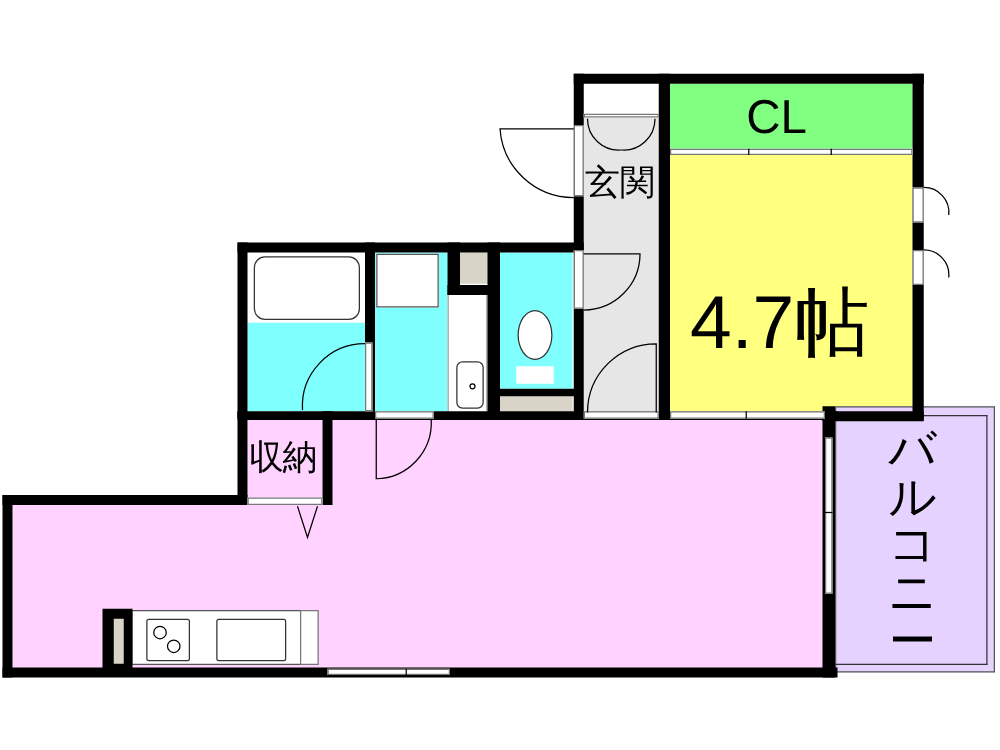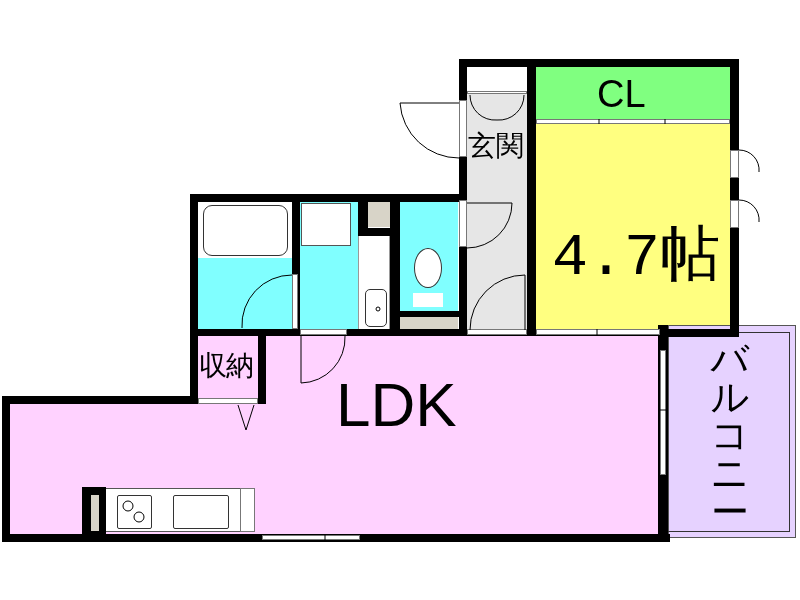--- a/index.html
+++ b/index.html
@@ -121,24 +121,23 @@
     <g stroke="#000" stroke-width="1">
       <line x1="599" y1="119" x2="599" y2="124"></line>
       <line x1="665" y1="119" x2="665" y2="124"></line>
       <line x1="597" y1="329" x2="597" y2="335"></line>
       <line x1="660" y1="410" x2="666" y2="410"></line>
       <line x1="325" y1="535" x2="325" y2="540"></line>
     </g>
   </svg>
 
   <div class="lbl" style="left:597px;top:75px;font-size:38px;">CL</div>
-  <div class="lbl" style="left:552px;top:228px;font-size:60px;font-family:Liberation Mono, monospace;">4.7帖</div>
+  <div class="lbl" style="left:552px;top:228px;font-size:60px;font-family:Liberation Sans, sans-serif;">4.7帖</div>
   <div class="lbl" style="left:468px;top:132px;font-size:28px;font-family:'DejaVu Sans',sans-serif;">玄関</div>
   <div class="lbl" style="left:199px;top:352px;font-size:28px;font-family:'DejaVu Sans',sans-serif;letter-spacing:-1px;">収納</div>
-  <div class="lbl" style="left:336px;top:374px;font-size:62px;">LDK</div>
 
   <div class="abs" style="left:700px;top:340px;width:60px;height:195px;display:flex;flex-direction:column;align-items:center;">
     <div class="lbl" style="position:static;font-size:38px;font-family:'DejaVu Sans',sans-serif;height:38px;">バ</div>
     <div class="lbl" style="position:static;font-size:38px;font-family:'DejaVu Sans',sans-serif;height:38px;">ル</div>
     <div class="lbl" style="position:static;font-size:38px;font-family:'DejaVu Sans',sans-serif;height:38px;">コ</div>
     <div class="lbl" style="position:static;font-size:38px;font-family:'DejaVu Sans',sans-serif;height:38px;">ニ</div>
     <div class="lbl" style="position:static;font-size:38px;font-family:'DejaVu Sans',sans-serif;height:38px;writing-mode:vertical-rl;">ー</div>
   </div>
 </div>
 

